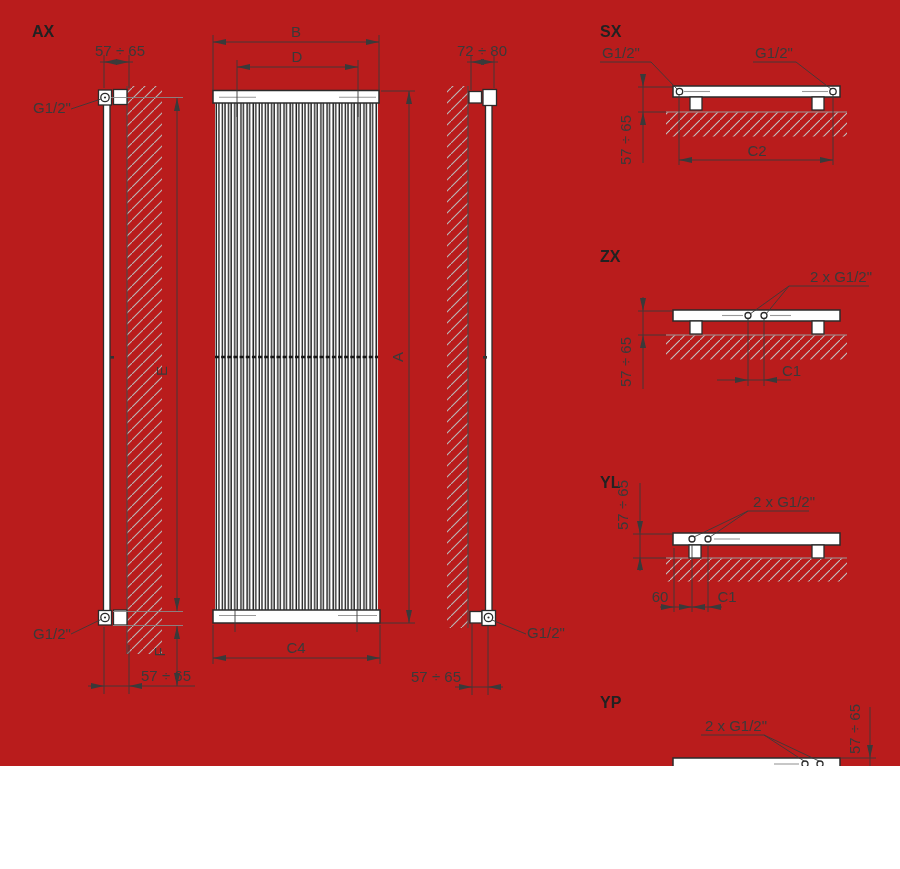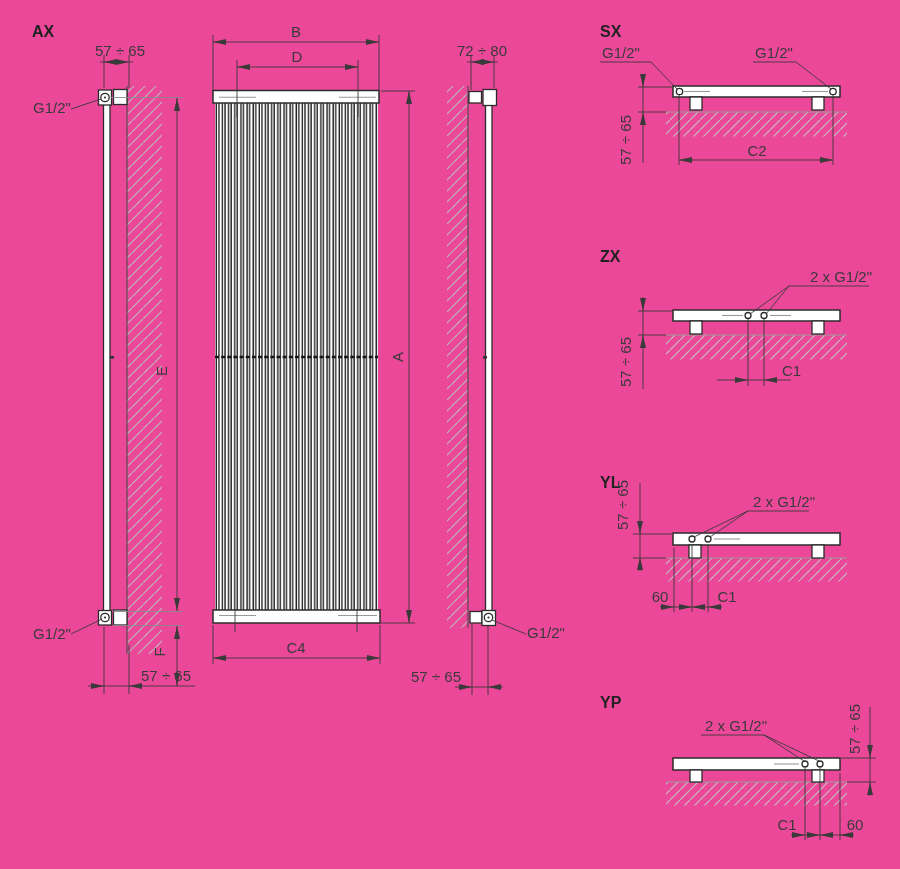--- a/index.html
+++ b/index.html
@@ -1,16 +1,16 @@
 <!DOCTYPE html>
 <html><head>
 <meta charset="utf-8">
 <style>
   html,body{margin:0;padding:0;background:#ffffff;}
-  .stage{position:relative;width:900px;height:869px;background:#ec4899;overflow:hidden;}
+  .stage{position:relative;width:900px;height:766px;background:#b91c1c;overflow:hidden;}
   svg{display:block;}
   .fw  {fill:#ffffff;stroke:#2b2b2b;stroke-width:1.5;}
   .fw2 {fill:#ffffff;stroke:#2b2b2b;stroke-width:1.3;}
   .dim {stroke:#3a3a3a;stroke-width:0.9;fill:none;}
   .arr {fill:#3a3a3a;stroke:none;}
   .cl  {stroke:#999999;stroke-width:1.1;fill:none;}
   .ref {stroke:#8a8a8a;stroke-width:0.9;fill:none;}
   .wall{stroke:#4a4a4a;stroke-width:1.1;fill:none;}
   .gline{stroke:#9a9a9a;stroke-width:1.2;fill:none;}
   .txt {font:15px "Liberation Sans", sans-serif;fill:#3a3a3a;}

